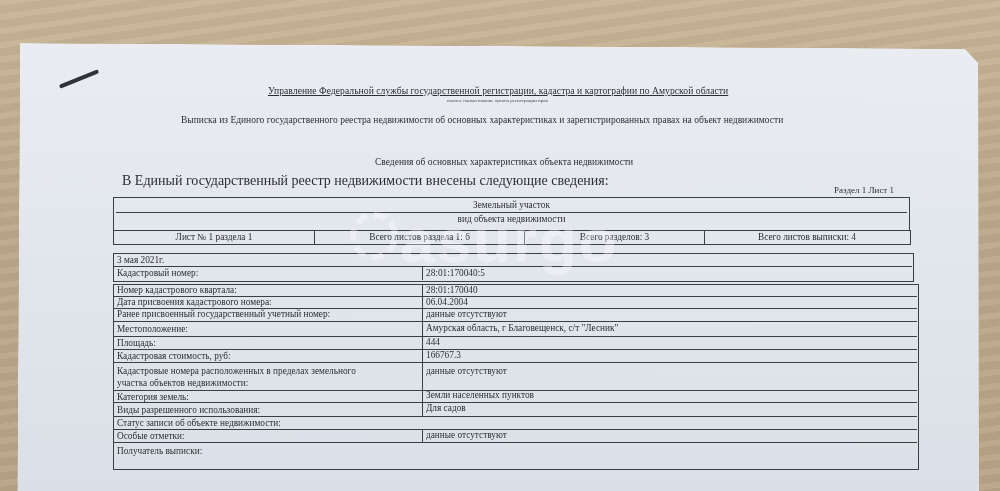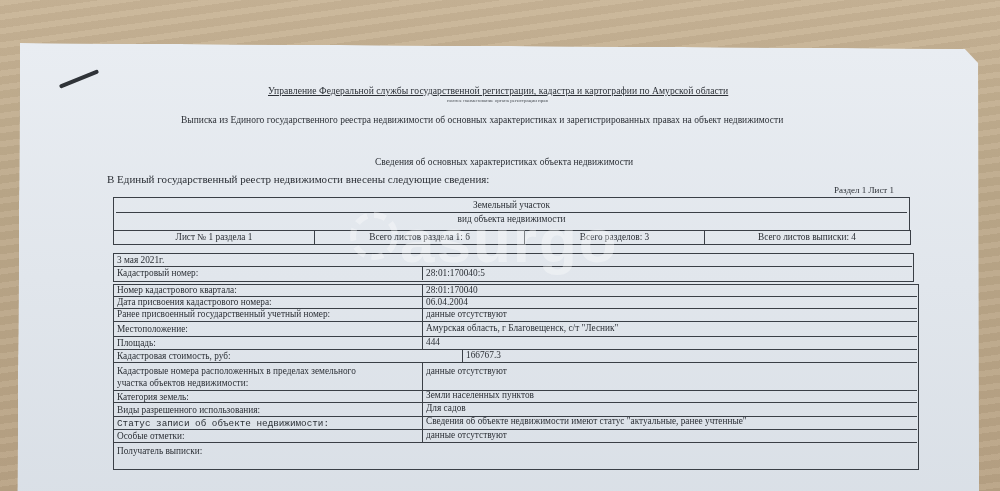--- a/index.html
+++ b/index.html
@@ -32,21 +32,21 @@
     .hdr-sub {
       position: absolute; left: 447px; top: 98px; font-size: 5px; white-space: nowrap; color: #4a4f55;
     }
     .hdr-title {
       position: absolute; left: 181px; top: 115px; font-size: 9.5px; white-space: nowrap;
     }
     .sec-title {
       position: absolute; left: 375px; top: 157px; font-size: 9.5px; white-space: nowrap;
     }
     .intro {
-      position: absolute; left: 107px; top: 173px; font-size: 11px; white-space: nowrap;
+      position: absolute; left: 122px; top: 173px; font-size: 14px; white-space: nowrap;
     }
     .razdel {
       position: absolute; left: 834px; top: 185px; font-size: 9px; white-space: nowrap;
     }
     .box { position: absolute; border: 1.6px solid #3a3f46; box-sizing: border-box; }
     .row {
       position: absolute; box-sizing: border-box; border: 1.4px solid #3a3f46;
       font-size: 9.3px; white-space: nowrap; line-height: 1;
     }
     .c { text-align: center; }
@@ -120,40 +120,39 @@
     <div class="row" style="left:0;top:37px;width:803px;height:15px;border:none;border-bottom:1.4px solid #3a3f46;">
       <div class="cell" style="left:0;width:308px;padding-top:3px;">Местоположение:</div>
       <div class="cell vsep" style="left:308px;width:495px;padding-top:2px;">Амурская область, г Благовещенск, с/т "Лесник"</div>
     </div>
     <div class="row" style="left:0;top:52px;width:803px;height:13px;border:none;border-bottom:1.4px solid #3a3f46;">
       <div class="cell" style="left:0;width:308px;padding-top:2px;">Площадь:</div>
       <div class="cell vsep" style="left:308px;width:495px;padding-top:1px;">444</div>
     </div>
     <div class="row" style="left:0;top:65px;width:803px;height:13px;border:none;border-bottom:1.4px solid #3a3f46;">
       <div class="cell" style="left:0;width:308px;padding-top:2px;">Кадастровая стоимость, руб:</div>
-      <div class="cell vsep" style="left:308px;width:495px;padding-top:1px;margin-left:40px;">166767.3</div>
+      <div class="cell vsep" style="left:308px;width:495px;padding-top:1px;">166767.3</div>
     </div>
     <div class="row" style="left:0;top:78px;width:803px;height:28px;border:none;border-bottom:1.4px solid #3a3f46;">
       <div class="cell two-line" style="left:0;width:308px;padding-top:3px;">
         <div>Кадастровые номера расположенных в пределах земельного</div>
         <div>участка объектов недвижимости:</div>
       </div>
       <div class="cell vsep" style="left:308px;width:495px;padding-top:4px;">данные отсутствуют</div>
     </div>
     <div class="row" style="left:0;top:106px;width:803px;height:12px;border:none;border-bottom:1.4px solid #3a3f46;">
       <div class="cell" style="left:0;width:308px;padding-top:2px;">Категория земель:</div>
       <div class="cell vsep" style="left:308px;width:495px;padding-top:0px;">Земли населенных пунктов</div>
     </div>
     <div class="row" style="left:0;top:118px;width:803px;height:14px;border:none;border-bottom:1.4px solid #3a3f46;">
       <div class="cell" style="left:0;width:308px;padding-top:3px;">Виды разрешенного использования:</div>
       <div class="cell vsep" style="left:308px;width:495px;padding-top:1px;">Для садов</div>
     </div>
     <div class="row" style="left:0;top:132px;width:803px;height:13px;border:none;border-bottom:1.4px solid #3a3f46;">
-      <div class="cell" style="left:0;width:308px;padding-top:2px;font-family:Liberation Mono, monospace;">Статус записи об объекте недвижимости:</div>
-      <div class="cell vsep" style="left:308px;width:495px;padding-top:0px;">Сведения об объекте недвижимости имеют статус "актуальные, ранее учтенные"</div>
+      <div class="cell" style="left:0;width:308px;padding-top:2px;">Статус записи об объекте недвижимости:</div>
     </div>
     <div class="row" style="left:0;top:145px;width:803px;height:13px;border:none;border-bottom:1.4px solid #3a3f46;">
       <div class="cell" style="left:0;width:308px;padding-top:2px;">Особые отметки:</div>
       <div class="cell vsep" style="left:308px;width:495px;padding-top:1px;">данные отсутствуют</div>
     </div>
     <div class="row" style="left:0;top:158px;width:803px;height:25px;border:none;">
       <div class="cell" style="left:0;width:308px;padding-top:4px;">Получатель выписки:</div>
     </div>
   </div>
 

